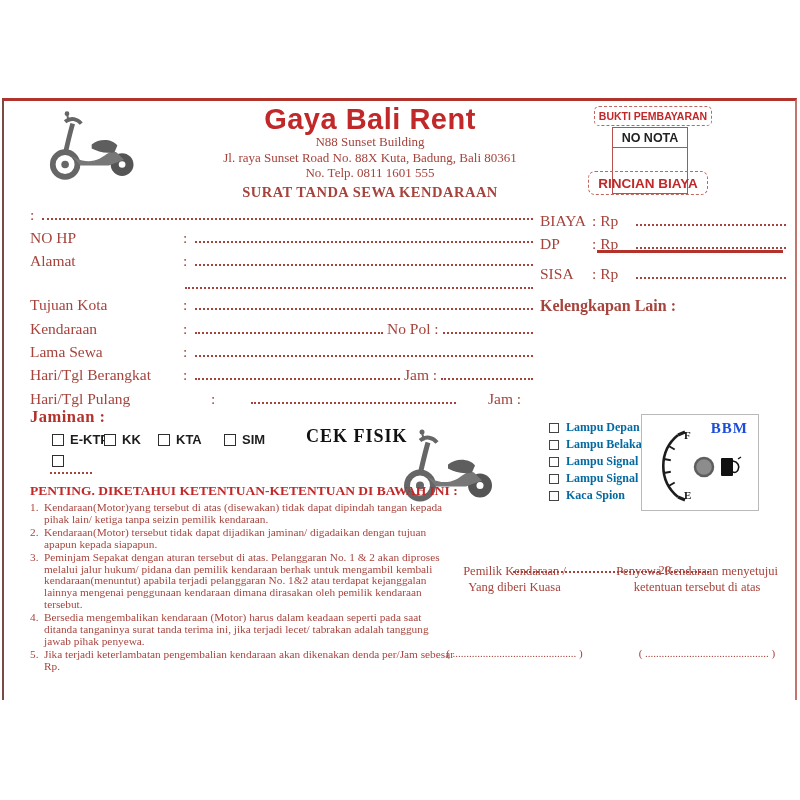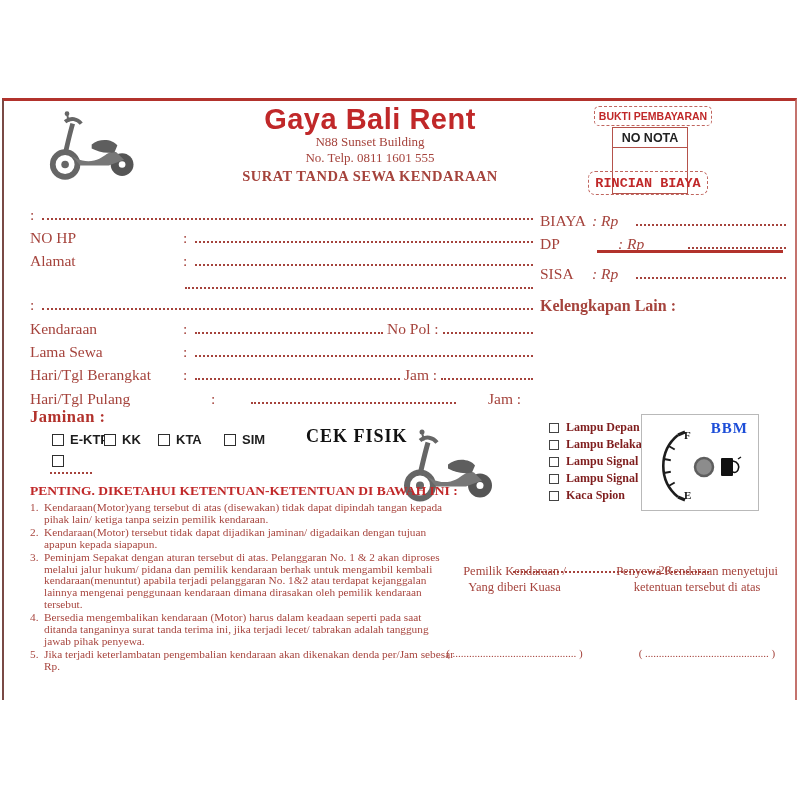--- a/index.html
+++ b/index.html
@@ -31,39 +31,39 @@
   .bukti{left:594px;top:106px;width:118px;height:20px;border:1.5px dashed #c0665f;
     border-radius:5px;display:flex;align-items:center;justify-content:center;
     font-family:"Liberation Sans",sans-serif;font-size:10.5px;font-weight:bold;color:var(--red1);}
   .nota{left:612px;top:127px;width:76px;height:67px;border:1.5px solid #b5524b;}
   .nota .nota-label{height:20px;border-bottom:1px solid #b5524b;display:flex;
     align-items:center;justify-content:center;font-family:"Liberation Sans",sans-serif;
     font-size:12.5px;font-weight:bold;color:#222;}
   .nota .nota-blank{height:45px;}
   .rincian{left:588px;top:171px;width:120px;height:24px;border:1.5px dashed #c0665f;
     border-radius:7px;display:flex;align-items:center;justify-content:center;
-    font-family:Liberation Mono, monospace;font-size:13.5px;font-weight:bold;color:var(--red1);}
+    font-family:Liberation Sans, sans-serif;font-size:13.5px;font-weight:bold;color:var(--red1);}
 
   
   .frow{position:absolute;left:30px;width:505px;height:21px;display:flex;
     align-items:flex-end;font-size:15.5px;color:var(--red2);}
   .frow .lbl{width:153px;flex:none;}
   .frow .colon{width:10px;flex:none;text-align:left;}
   .dot{flex:1;border-bottom:2px dotted var(--red2);margin:0 2px 4px 2px;height:10px;}
   .dot.w195{flex:none;width:188px;}
   .dot.w215{flex:none;width:205px;}
   .sub{flex:none;margin:0 2px;white-space:nowrap;}
   .jaminan{left:30px;top:407px;font-size:16.5px;font-weight:bold;color:var(--red3);
     letter-spacing:.5px;}
 
   
   .crow{position:absolute;left:540px;width:248px;height:21px;display:flex;
     align-items:flex-end;font-size:15.5px;color:var(--red2);}
   .crow .clbl{width:52px;flex:none;}
-  .crow .rp{flex:none;margin-right:16px;white-space:nowrap;font-style:italic;}
+  .crow .rp{flex:none;margin-right:16px;white-space:nowrap;}
   .dp-underline{left:597px;top:250px;width:186px;height:3px;background:var(--red3);}
   .kelengkapan{left:540px;top:297px;font-size:16px;font-weight:600;color:var(--red2);}
 
   
   .cbitem{position:absolute;display:flex;align-items:center;gap:6px;
     font-family:"Liberation Sans",sans-serif;font-size:13px;font-weight:bold;color:var(--ink);}
   .cb{width:12px;height:12px;border:1.6px solid #2e2e2e;background:#fff;flex:none;display:inline-block;}
   .cekfisik{left:306px;top:426px;font-size:18px;font-weight:bold;color:#111;
     letter-spacing:1px;}
   .minidots{left:50px;top:472px;width:42px;border-bottom:2px dotted var(--red2);height:2px;}
@@ -71,21 +71,21 @@
   
   .penting-head{left:30px;top:483px;font-size:13.5px;font-weight:bold;color:var(--red1);}
   .penting-list{left:30px;top:502px;width:424px;list-style:none;
     font-size:11.3px;line-height:11.9px;color:#a8463f;}
   .penting-list li{display:flex;margin-bottom:1px;}
   .penting-list .num{flex:none;width:14px;}
   .penting-list .txt{flex:1;}
 
   
   .chkrow{position:absolute;left:531px;display:flex;align-items:center;gap:7px;
-    font-size:12px;font-weight:600;color:#7f1d1d;padding-left:18px;}
+    font-size:12px;font-weight:600;color:#0369a1;padding-left:18px;}
   .chk{width:10px;height:10px;border:1.4px solid #444;background:#fff;flex:none;}
 
   
   .gauge{left:641px;top:414px;width:118px;height:97px;border:1.5px solid #b9b9b9;background:#fff;}
   .gauge .bbm{position:absolute;right:10px;top:5px;font-size:15px;font-weight:bold;
     color:#1d4ed8;letter-spacing:1px;}
   .gauge .f{position:absolute;left:42px;top:14px;font-size:11px;font-weight:bold;color:#111;}
   .gauge .e{position:absolute;left:42px;top:74px;font-size:11px;font-weight:bold;color:#111;}
 
   
@@ -115,20 +115,21 @@
     <line x1="22" y1="12" x2="20" y2="4" stroke="#666" stroke-width="2"></line>
     <circle cx="20" cy="3.5" r="2.5" fill="#666"></circle>
     <path d="M20,42 C28,54 44,56 54,51 C62,47 64,42 72,44 L80,52 L64,58 L34,58 Z" fill="#777"></path>
     <path d="M46,36 C54,29 68,30 73,37 L70,44 C60,46 52,43 46,40 Z" fill="#5e5e5e"></path>
   </svg>
 </div>
 
 <div class="abs title-block">
   <h1>Gaya Bali Rent</h1>
   <div class="hline">N88 Sunset Building</div>
+  <div class="hline">Jl. raya Sunset Road No. 88X Kuta, Badung, Bali 80361</div>
   <div class="hline">No. Telp. 0811 1601 555</div>
   <div class="form-title">SURAT TANDA SEWA KENDARAAN</div>
 </div>
 
 <div class="abs bukti">
   <span>BUKTI PEMBAYARAN</span>
 </div>
 <div class="abs nota">
   <div class="nota-label">NO NOTA</div>
   <div class="nota-blank"></div>
@@ -148,20 +149,21 @@
 </div>
 <div class="frow" style="top:249px;">
   <span class="lbl">Alamat</span>
   <span class="colon">:</span>
   <span class="dot"></span>
 </div>
 <div class="frow" style="top:272px;left:183px;width:352px;">
   <span class="dot"></span>
 </div>
 <div class="frow" style="top:293px;">
+  <span class="lbl">Tujuan Kota</span>
   <span class="colon">:</span>
   <span class="dot"></span>
 </div>
 <div class="frow" style="top:317px;justify-content:center;">
   <span class="lbl">Kendaraan</span>
   <span class="colon">:</span>
   <span class="dot w195"></span>
   <span class="sub">No Pol :</span>
   <span class="dot"></span>
 </div>
@@ -185,21 +187,21 @@
   <span class="dot"></span>
 </div>
 
 <div class="abs jaminan">Jaminan :</div>
 
 <div class="crow" style="top:209px;">
   <span class="clbl">BIAYA</span>
   <span class="rp">: Rp</span>
   <span class="dot"></span>
 </div>
-<div class="crow" style="top:232px;gap:26px;">
+<div class="crow" style="top:232px;">
   <span class="clbl">DP</span>
   <span class="rp">: Rp</span>
   <span class="dot"></span>
 </div>
 <div class="abs dp-underline"></div>
 <div class="crow" style="top:262px;">
   <span class="clbl">SISA</span>
   <span class="rp">: Rp</span>
   <span class="dot"></span>
 </div>

